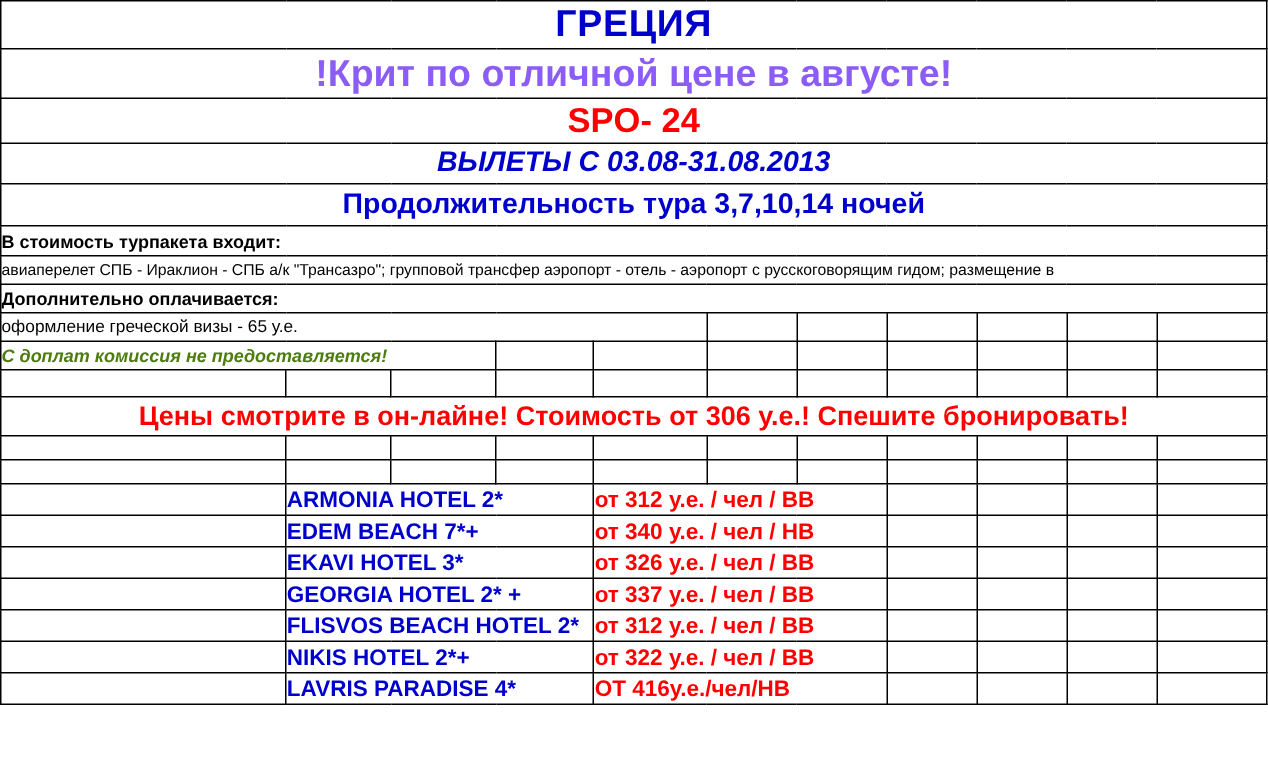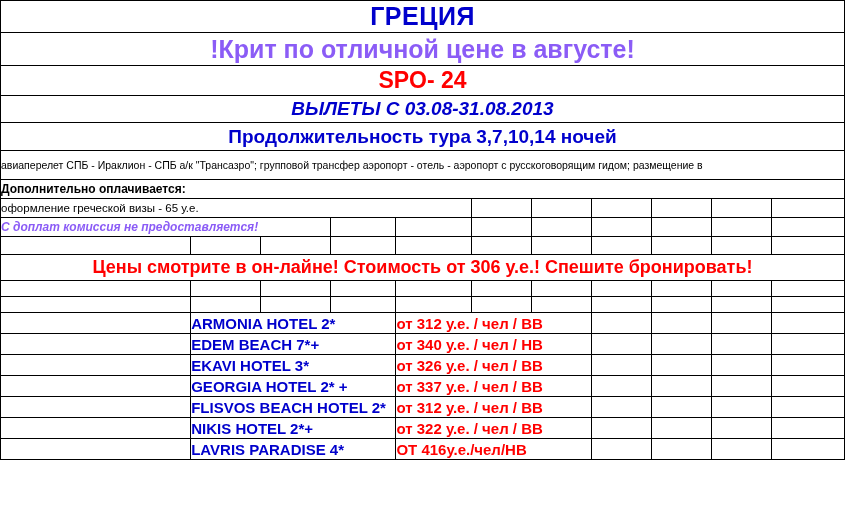--- a/index.html
+++ b/index.html
@@ -32,21 +32,21 @@
     overflow: hidden;
     white-space: nowrap;
   }
   
   .r-title { height: 32px; }
   .r-sub   { height: 33px; }
   .r-spo   { height: 30px; }
   .r-dep   { height: 27px; }
   .r-dur   { height: 28px; }
   .r-inc   { height: 20px; }
-  .r-small { height: 29px; }
+  .r-small { height: 19px; }
   .r-pay   { height: 19px; }
   .r-visa  { height: 19px; }
   .r-comm  { height: 19px; }
   .r-blank { height: 18px; }
   .r-prices{ height: 21px; }
   .r-online{ height: 26px; }
   .r-gap   { height: 16px; }
   .r-hotel { height: 21px; }
 
   .t-center { text-align: center; }
@@ -88,21 +88,21 @@
     color: #000000;
     font-size: 10.5px;
     padding-left: 3px;
   }
   .lbl-visa {
     color: #000000;
     font-size: 11.5px;
     padding-left: 3px;
   }
   .lbl-comm {
-    color: #8b5cf6;
+    color: #4d7c0f;
     font-weight: bold;
     font-style: italic;
     font-size: 12px;
     padding-left: 3px;
   }
   .lbl-prices {
     color: #000000;
     font-weight: bold;
     font-size: 12.5px;
     text-align: center;
@@ -157,20 +157,23 @@
       <tr class="r-spo">
         <td colspan="11" class="t-center title-spo">SPO- 24</td>
       </tr>
       <tr class="r-dep">
         <td colspan="11" class="t-center title-dep">ВЫЛЕТЫ  С 03.08-31.08.2013</td>
       </tr>
       <tr class="r-dur">
         <td colspan="11" class="t-center title-dur">Продолжительность тура 3,7,10,14 ночей</td>
       </tr>
 
+      <tr class="r-inc">
+        <td colspan="11" class="lbl-bold">В стоимость турпакета входит:</td>
+      </tr>
       <tr class="r-small">
         <td colspan="11" class="lbl-small">авиаперелет СПБ - Ираклион - СПБ  а/к "Трансазро"; групповой трансфер аэропорт - отель - аэропорт с русскоговорящим гидом; размещение в</td>
       </tr>
       <tr class="r-pay">
         <td colspan="11" class="lbl-bold">Дополнительно оплачивается:</td>
       </tr>
       <tr class="r-visa">
         <td colspan="5" class="lbl-visa">оформление греческой визы - 65 у.е.</td>
         <td></td>
         <td></td>

